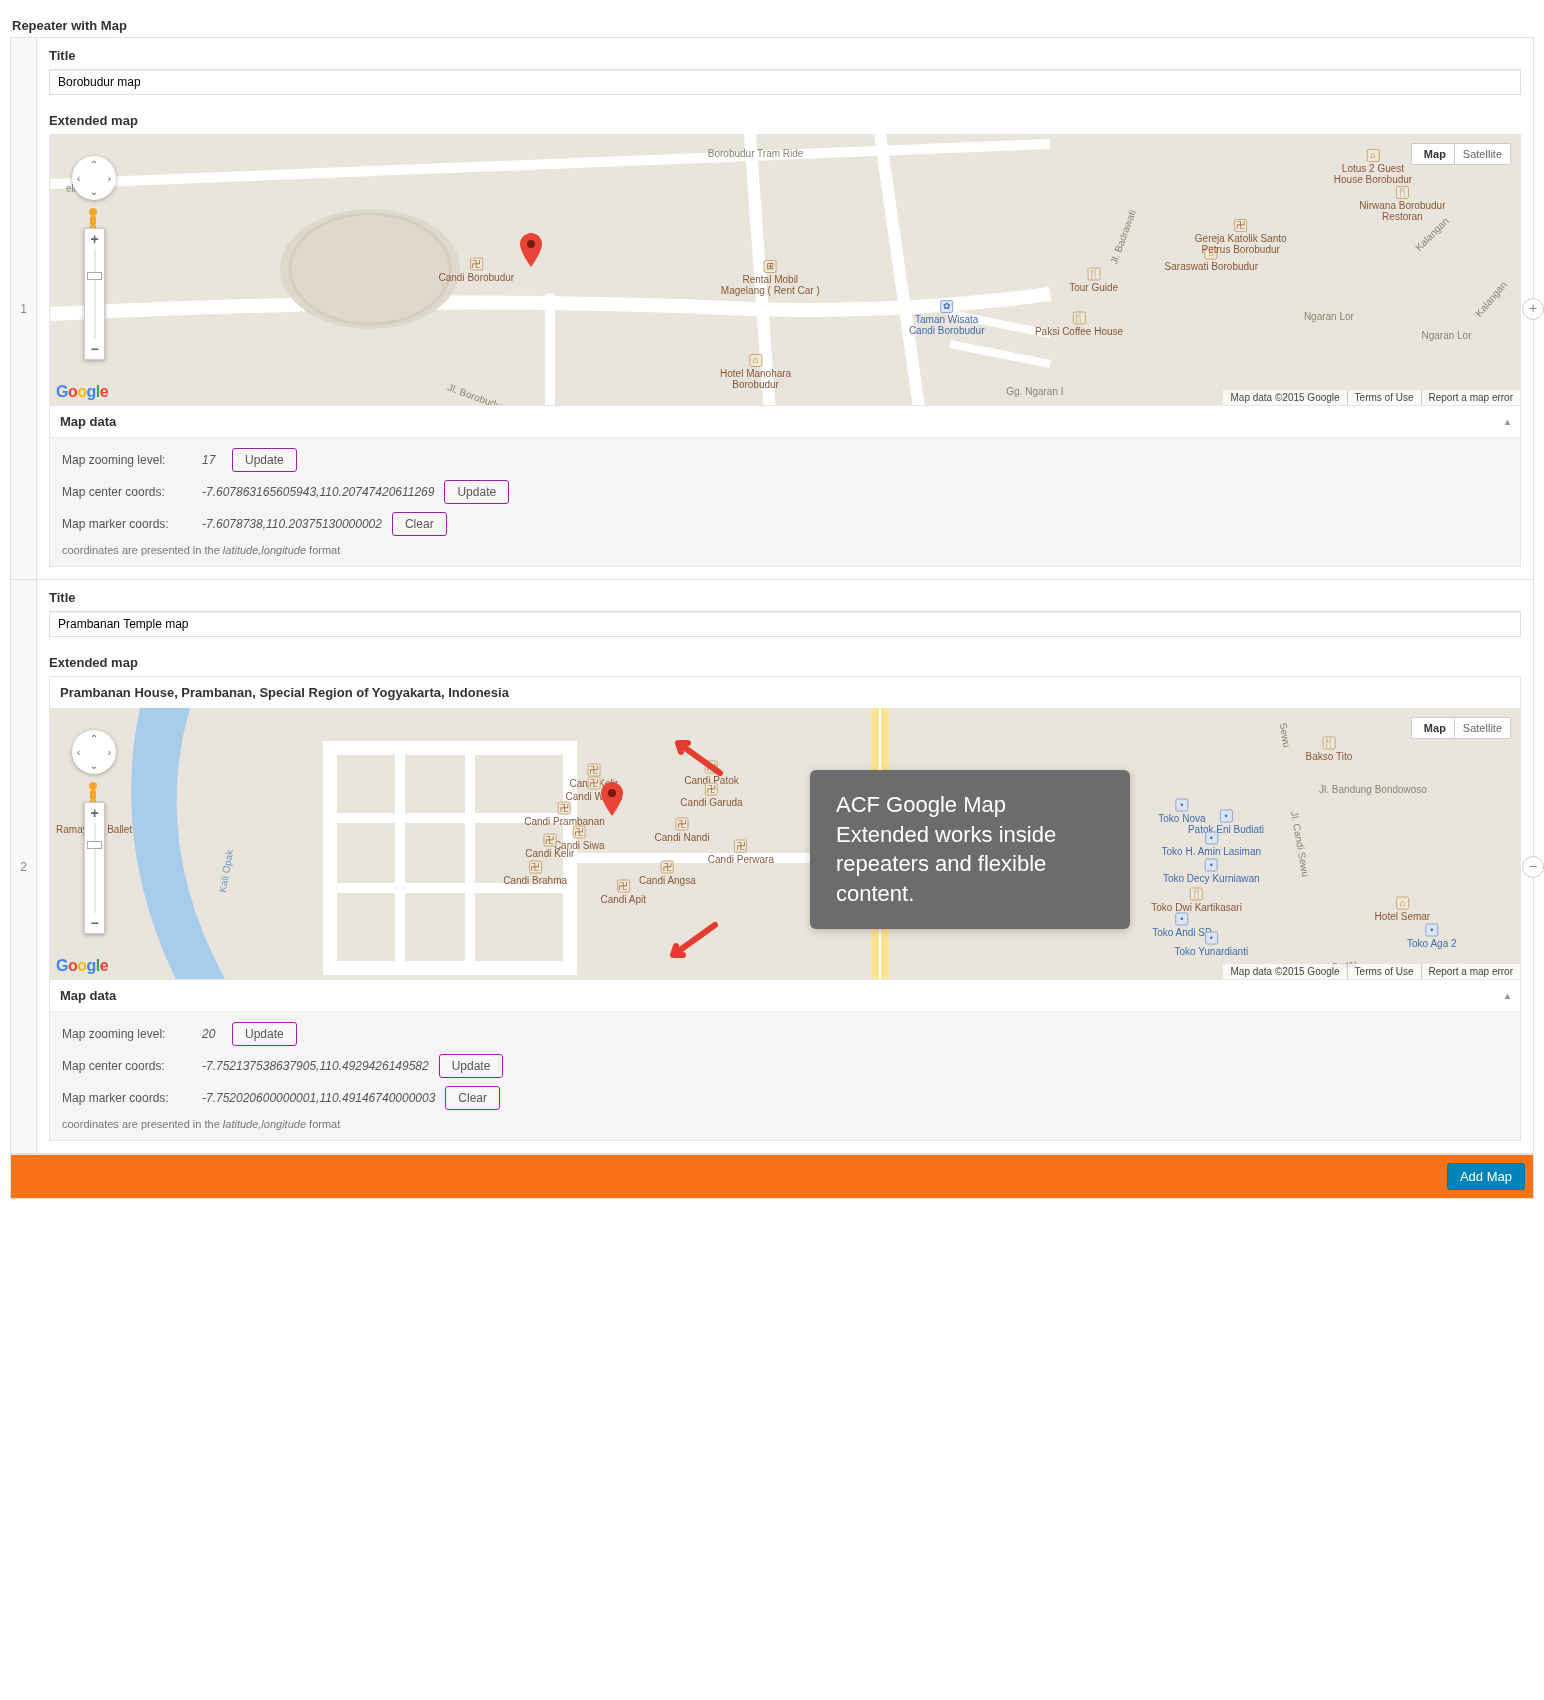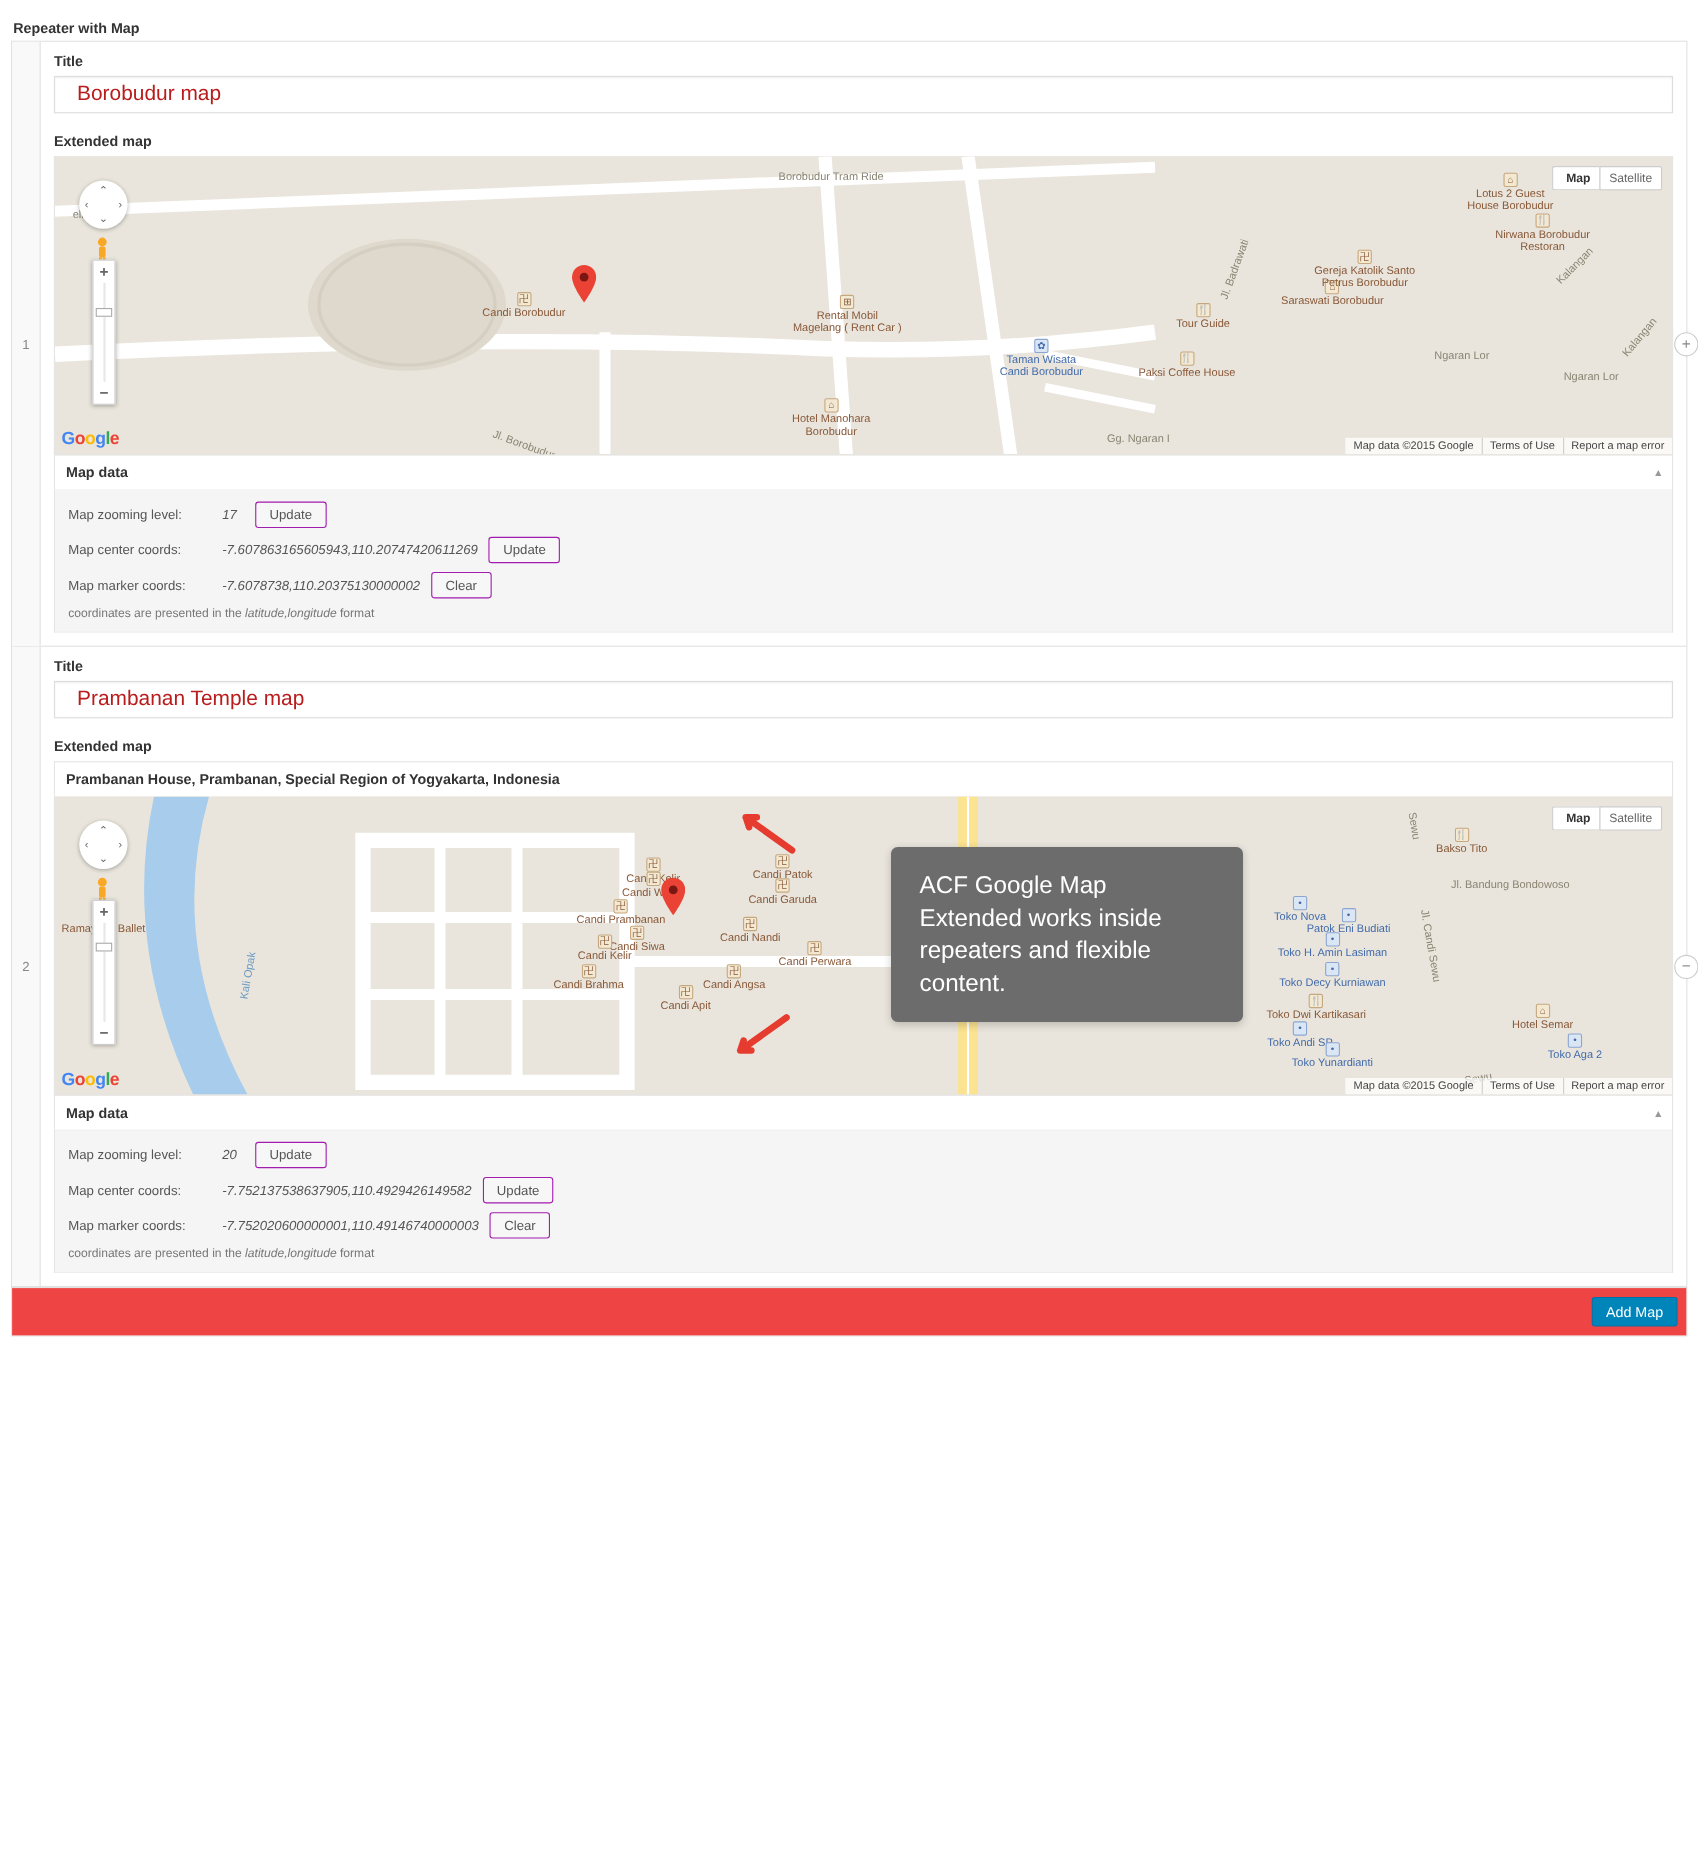--- a/index.html
+++ b/index.html
@@ -64,25 +64,25 @@
   cursor: pointer;
 }
 .sub-label {
   font-weight: 600;
   font-size: 13px;
   color: #333;
   margin-bottom: 6px;
 }
 .text-input {
   width: 100%;
-  padding: 5px 20px;
+  padding: 5px 8px;
   border: 1px solid #ddd;
   box-shadow: inset 0 1px 2px rgba(0,0,0,0.07);
-  font-size: 19px;
-  color: #b91c1c;
+  font-size: 12px;
+  color: #000000;
 }
 .ext-map {
   margin-top: 18px;
 }
 .map-header {
   border: 1px solid #e5e5e5;
   border-bottom: none;
   padding: 8px 10px;
   font-weight: 600;
   color: #333;
@@ -225,21 +225,21 @@
   font-size: 12px;
   cursor: pointer;
   border-radius: 3px;
   color: #555;
 }
 .md-note { font-size: 11px; color: #777; }
 .md-note i { font-style: italic; }
 .footer-actions {
   display:flex; justify-content:flex-end;
   padding: 8px; border-top: 1px solid #e1e1e1;
-  background: #ef4444;
+  background: #f97316;
 }
 .btn-primary {
   background: #0085ba;
   border: 1px solid #0073aa;
   color: #fff;
   padding: 5px 12px;
   font-size: 13px;
   border-radius: 3px;
   cursor: pointer;
 }

